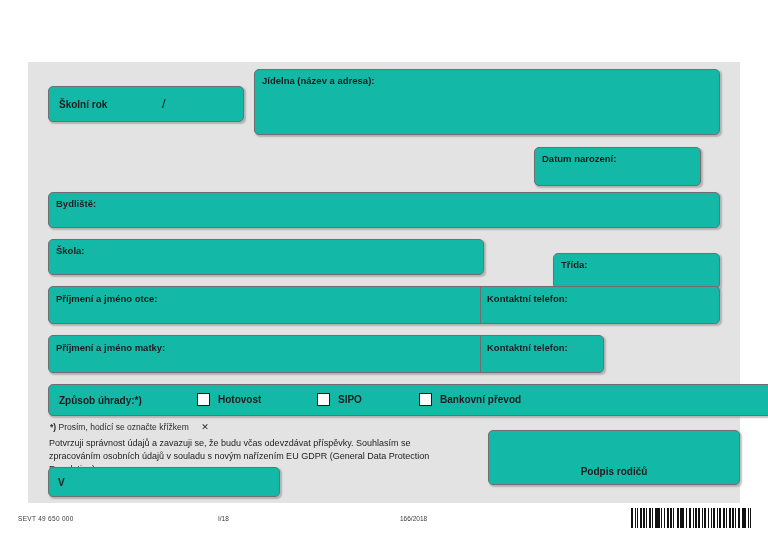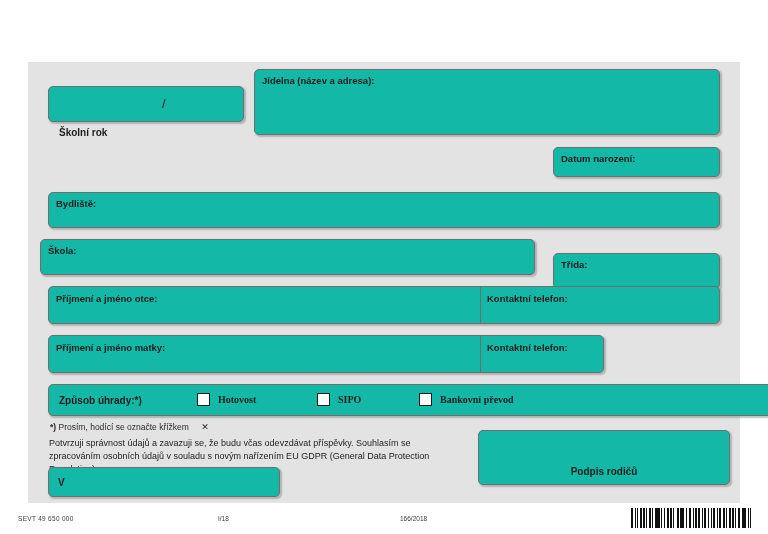--- a/index.html
+++ b/index.html
@@ -55,39 +55,39 @@
     position: absolute;
     top: 0; bottom: 0;
     width: 1px;
     background: #6f6f6f;
   }
 
   
   #skolni-rok { left: 20px; top: 24px; width: 196px; height: 36px; }
   #skolni-rok .sr-label {
     position: absolute; left: 10px; top: 12px;
-    font-size: 10px; font-weight: bold; color: #1c1c1c; margin-top: 28px;
+    font-size: 10px; font-weight: bold; color: #1c1c1c;
   }
   #skolni-rok .sr-slash {
     position: absolute; left: 113px; top: 9px;
     font-size: 13px; color: #1c1c1c;
   }
 
   
   #jidelna { left: 226px; top: 7px; width: 466px; height: 66px; }
 
   
   #zak    { left: 20px; top: 85px; width: 495px; height: 36px; }
-  #datum  { left: 525px; top: 85px; width: 167px; height: 30px; }
+  #datum  { left: 506px; top: 85px; width: 167px; height: 39px; }
 
   
   #bydliste { left: 20px; top: 130px; width: 672px; height: 36px; }
 
   
-  #skola { left: 12px; top: 177px; width: 495px; height: 36px; text-align: right; }
+  #skola { left: 20px; top: 177px; width: 436px; height: 36px; text-align: right; }
   #trida { left: 525px; top: 191px; width: 167px; height: 36px; }
 
   
   #otec { left: 20px; top: 224px; width: 672px; height: 38px; text-decoration: underline; }
   #otec .vdiv { left: 431px; }
   #otec .lbl-a { left: 7px; top: 6px; }
   #otec .lbl-b { left: 438px; top: 6px; }
 
   
   #matka { left: 20px; top: 273px; width: 556px; height: 38px; }
@@ -106,21 +106,20 @@
     display: flex; align-items: center; gap: 8px;
   }
   .cbox {
     width: 13px; height: 13px;
     background: #ffffff;
     border: 1.3px solid #1c1c1c;
   }
   .pay-text {
     font-size: 10px; font-weight: bold; color: #1c1c1c;
     white-space: nowrap;
-    font-family: Liberation Serif, serif;
   }
   #opt-0 { left: 148px; }
   #opt-1 { left: 268px; }
   #opt-2 { left: 370px; justify-content: space-between; }
 
   
   .footnote {
     position: absolute;
     left: 22px; top: 360px;
     font-size: 8.5px;
@@ -136,21 +135,21 @@
     left: 21px; top: 375px;
     width: 410px;
     font-size: 9px;
     line-height: 1.45;
     color: #1c1c1c;
   }
 
   
   #box-v   { left: 20px;  top: 405px; width: 232px; height: 30px; }
   #box-dne { left: 258px; top: 405px; width: 130px; height: 30px; }
-  #box-sig { left: 450px; top: 368px; width: 252px; height: 55px; text-decoration: underline; }
+  #box-sig { left: 460px; top: 368px; width: 252px; height: 55px; text-decoration: underline; }
   .inl-label {
     position: absolute; left: 9px; top: 9px;
     font-size: 10px; font-weight: bold; color: #1c1c1c;
   }
   .sig-label {
     position: absolute;
     left: 0; right: 0; bottom: 7px;
     text-align: center;
     font-size: 10px; font-weight: bold; color: #1c1c1c;
   }

